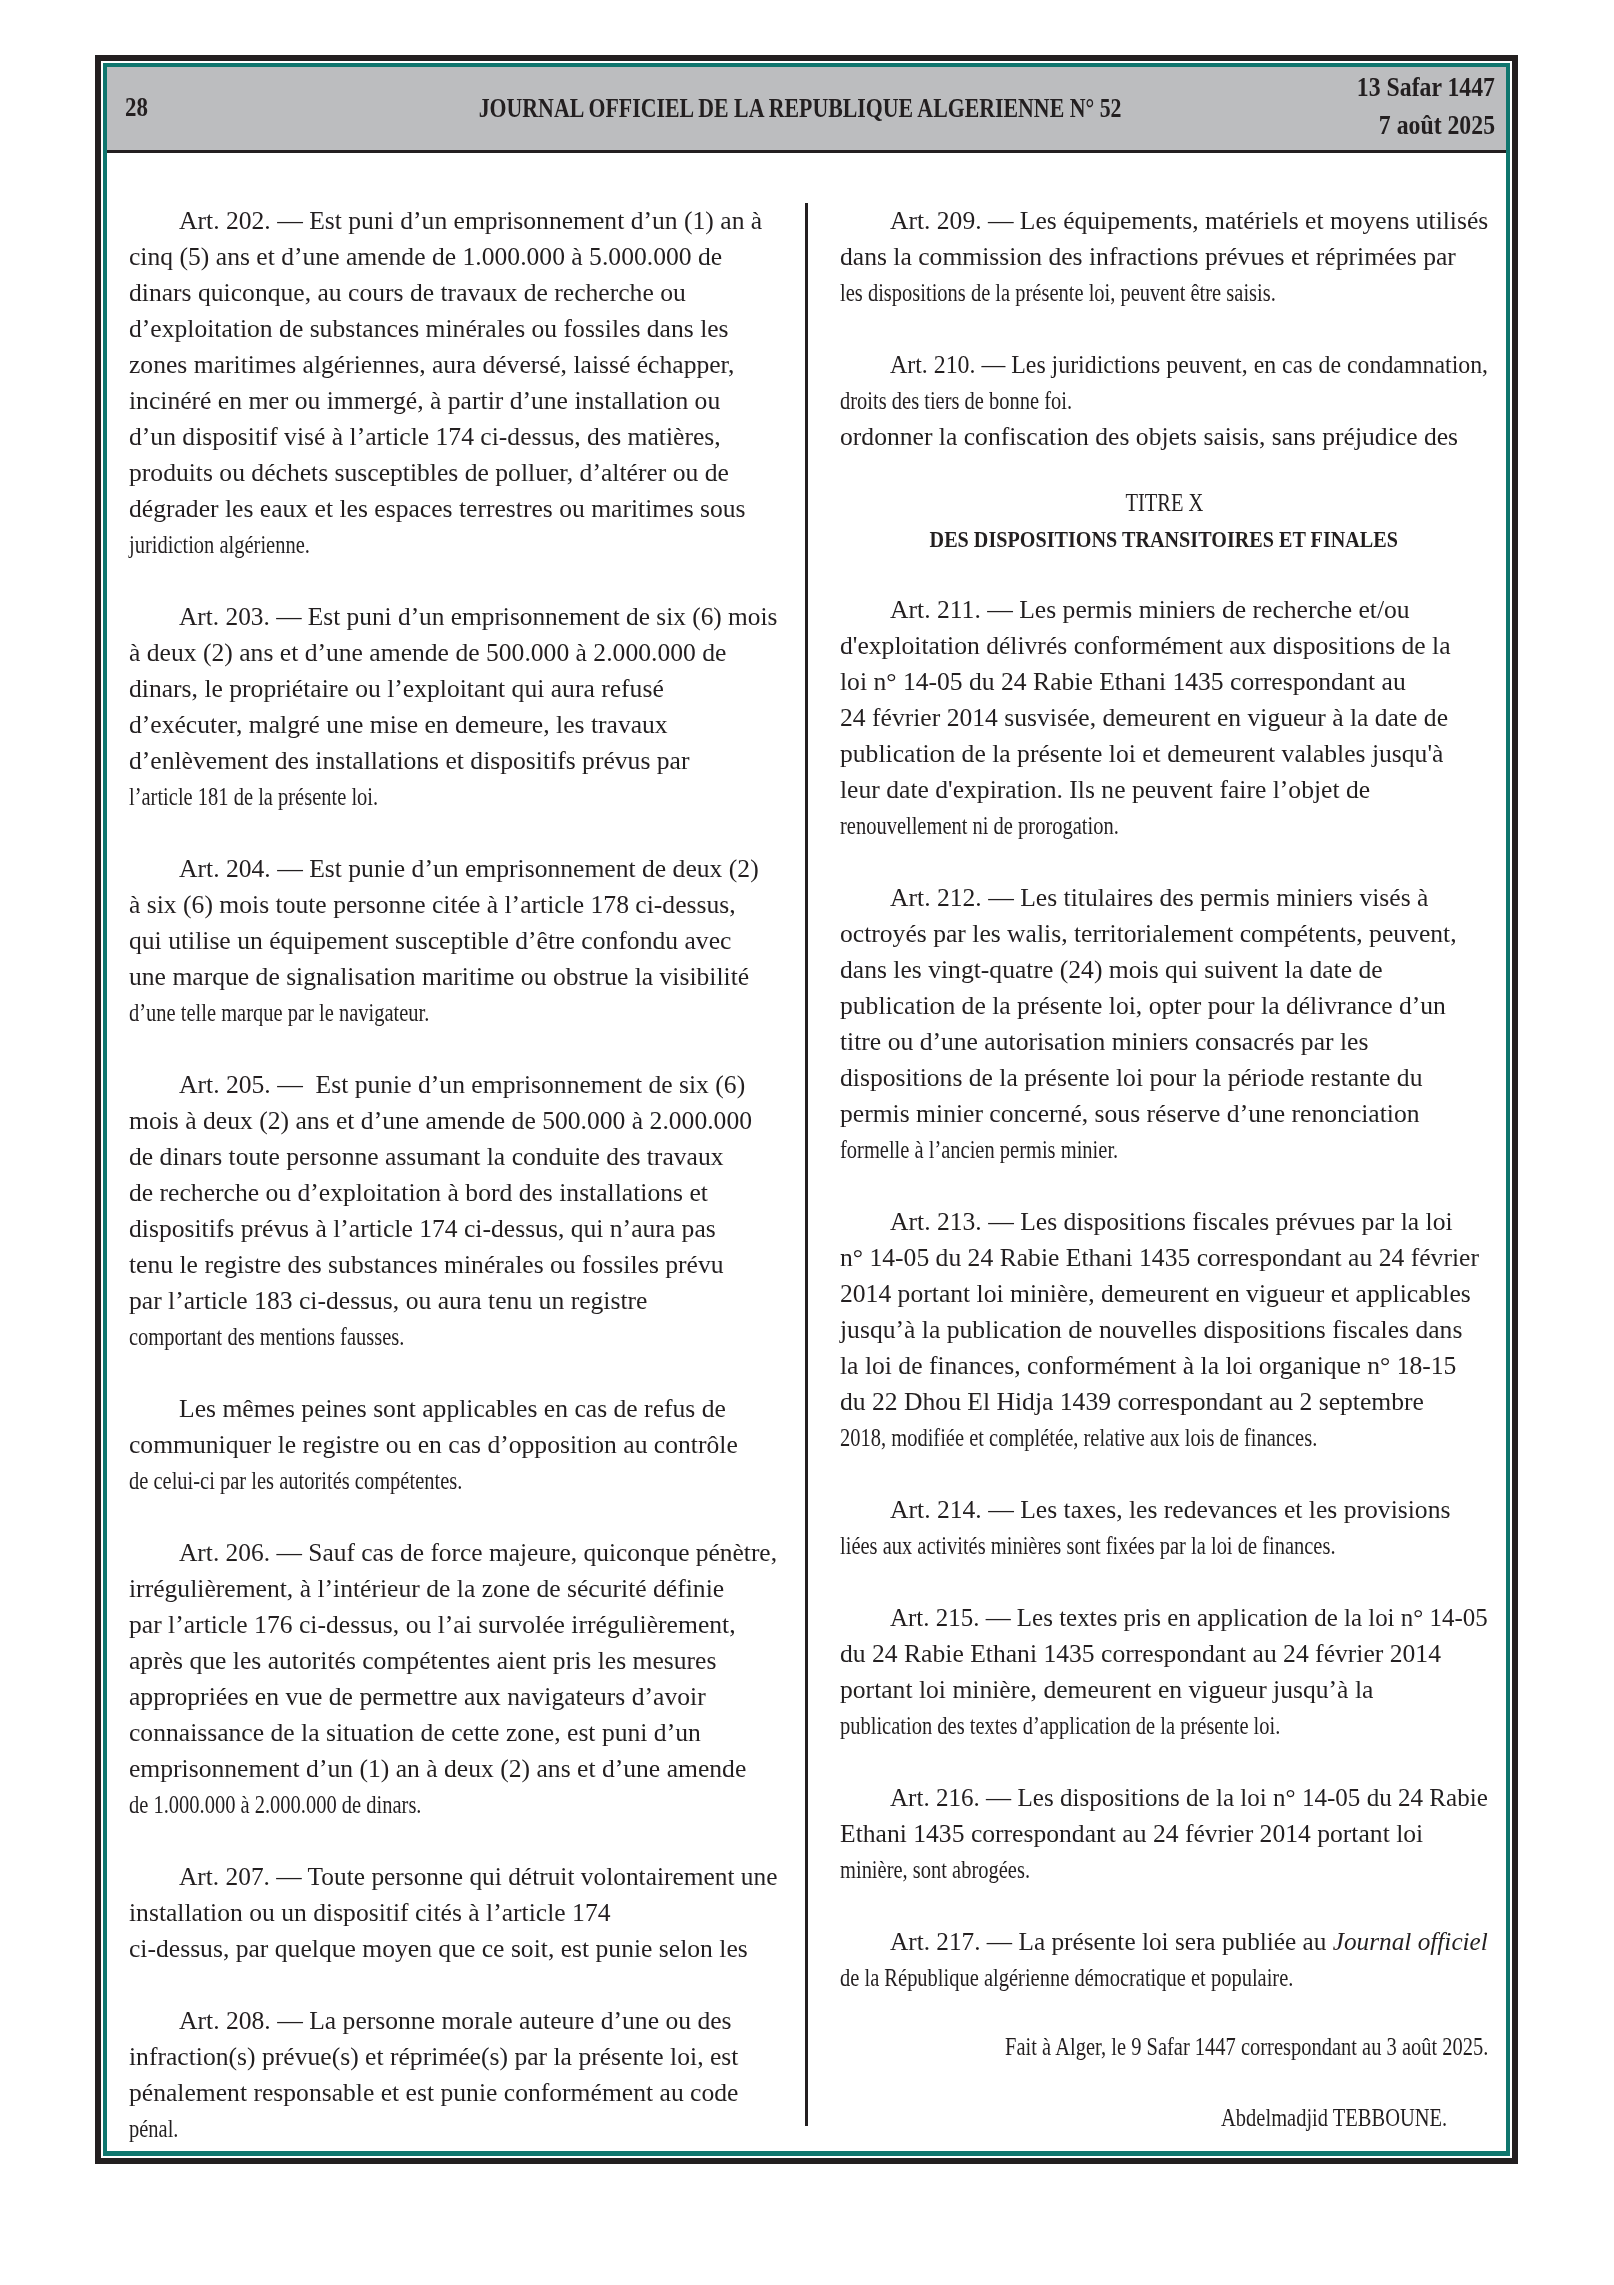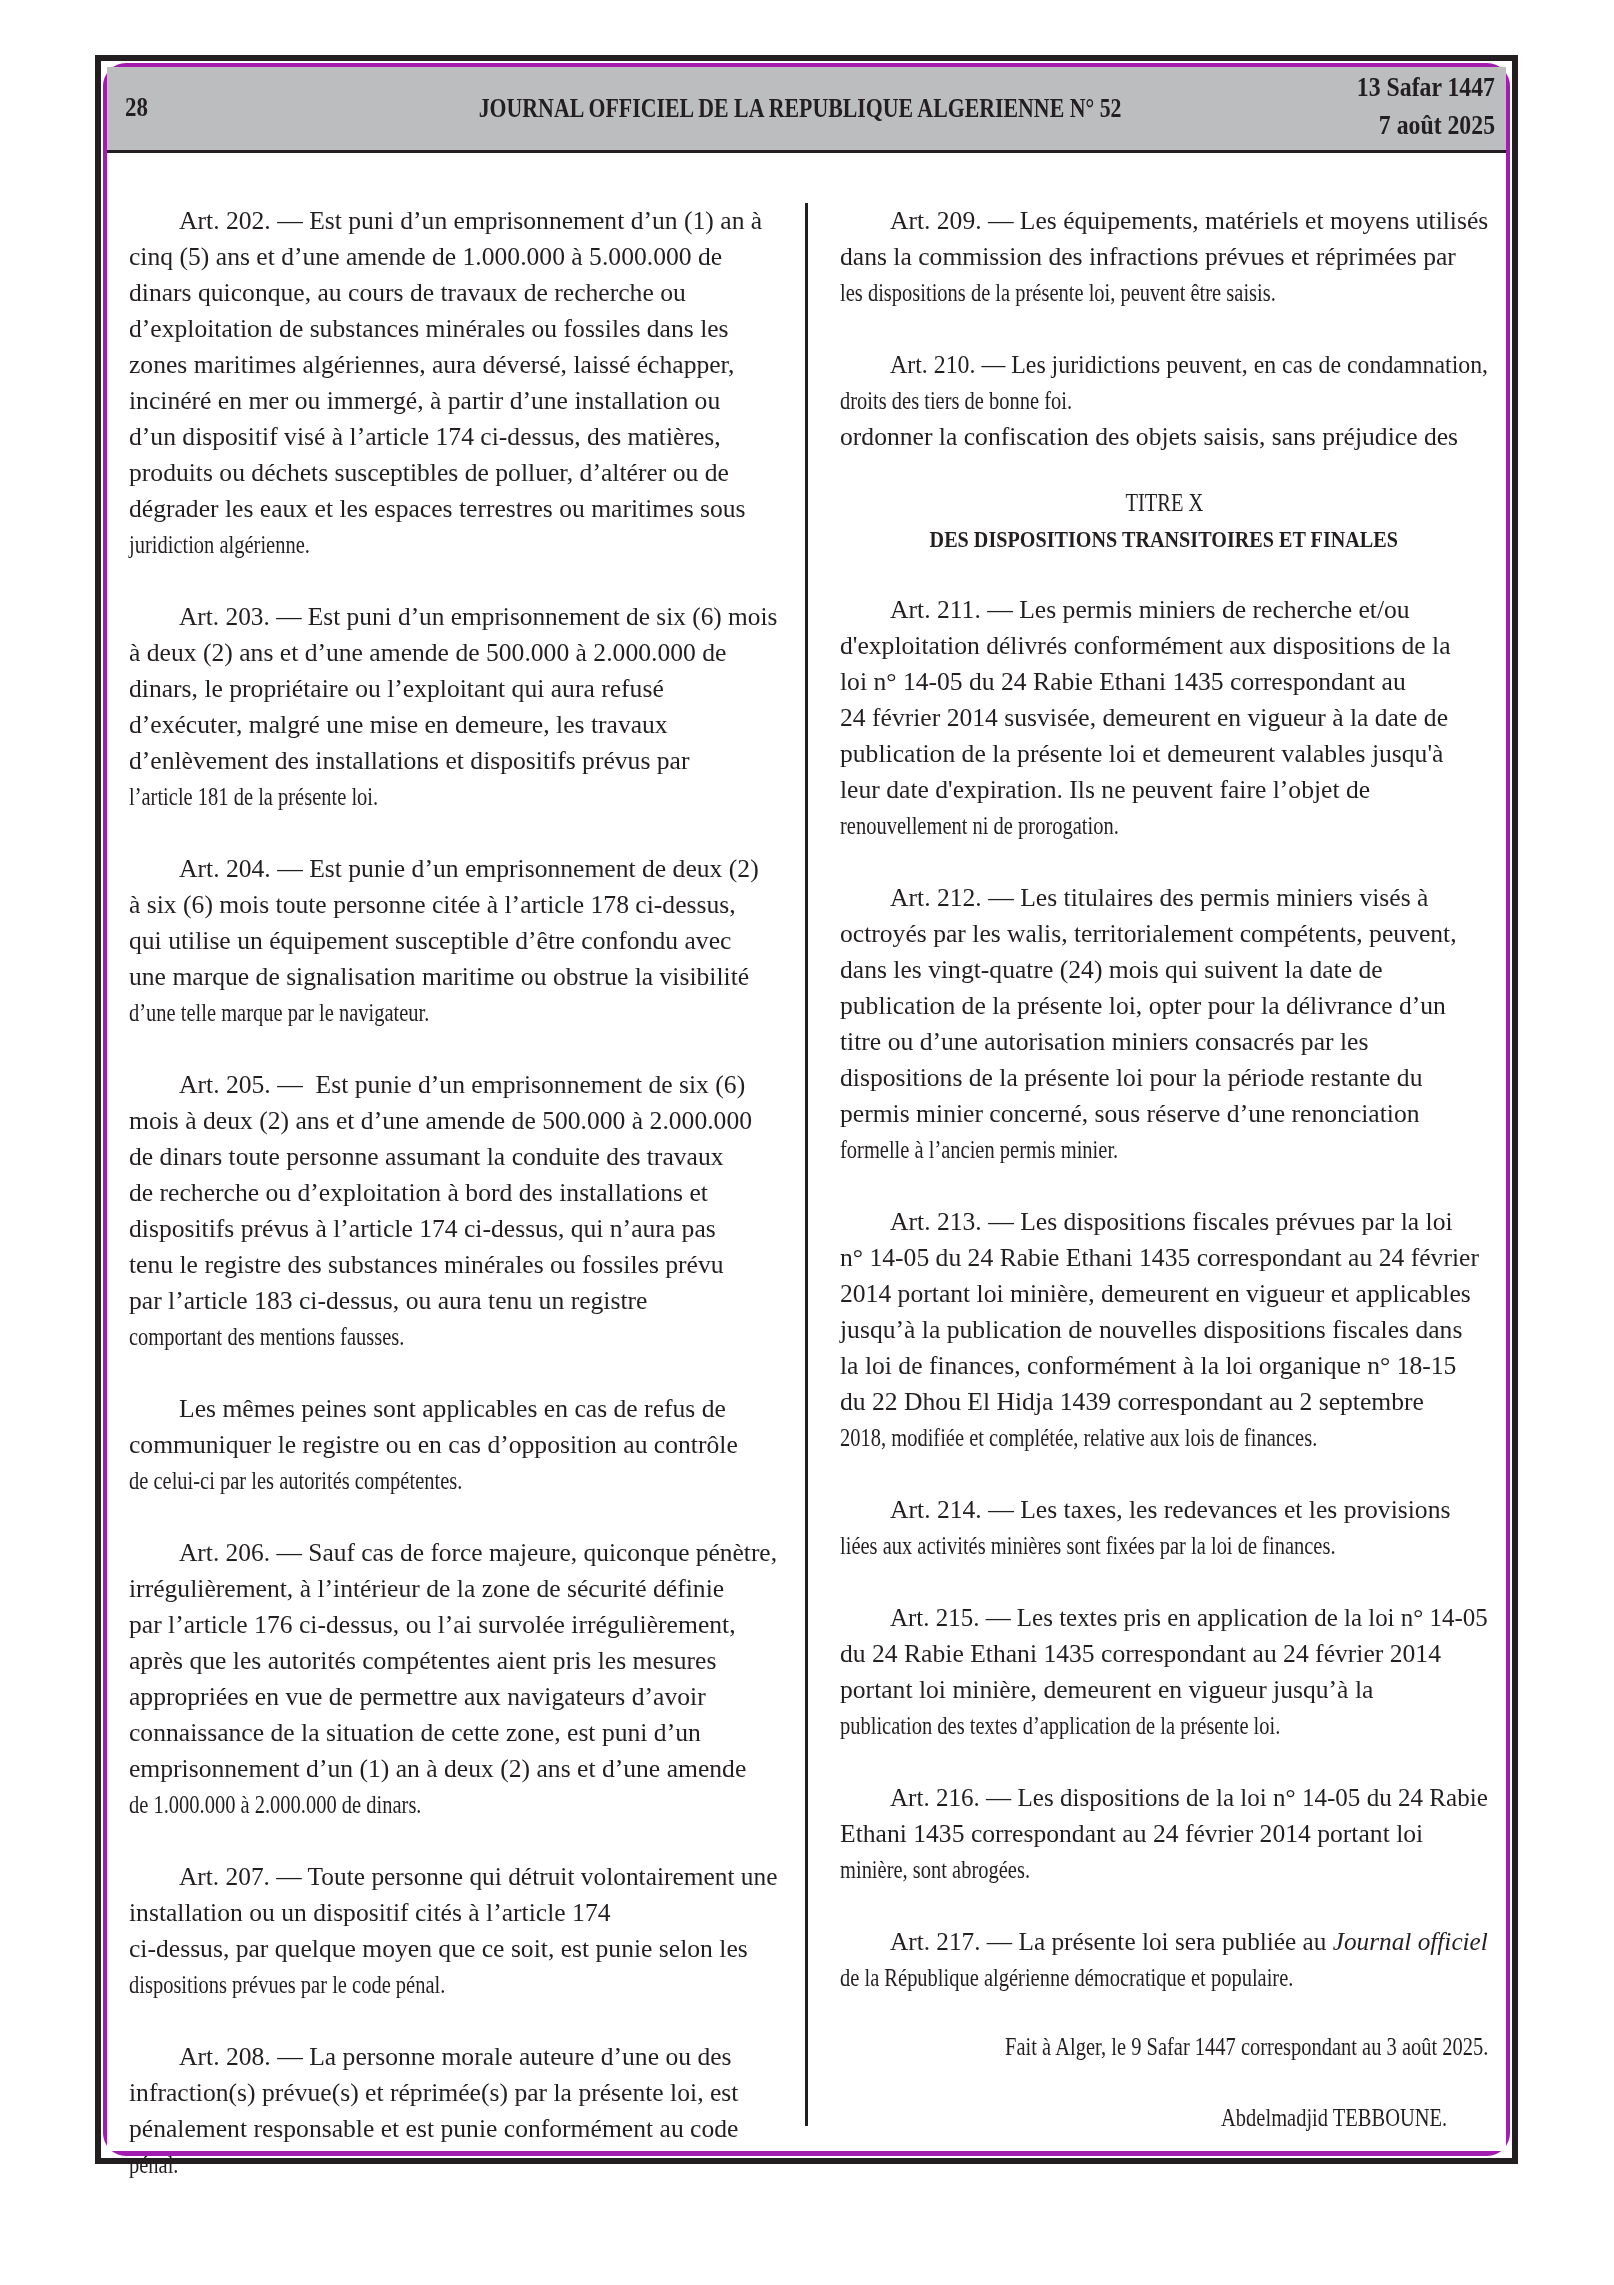--- a/index.html
+++ b/index.html
@@ -1,19 +1,19 @@
 <!DOCTYPE html>
 <html style="font-size:14.5px"><head>
 <meta charset="utf-8">
 <style>
   html, body { margin: 0; padding: 0; background: #ffffff; }
   body { width: 1615px; height: 2285px; position: relative; overflow: hidden; font-family: "Liberation Serif", "DejaVu Serif", serif; color: #231f20; }
   .frame-outer { position: absolute; left: 95px; top: 55px; width: 1423px; height: 2109px; background: #231f20; }
   .frame-gap { position: absolute; left: 6.3px; top: 6.3px; right: 6.3px; bottom: 6.3px; background: #ffffff; }
-  .frame-inner { position: absolute; left: 1.8px; top: 1.8px; right: 1.8px; bottom: 1.8px; background: #a21caf; border-radius: 23px; }
+  .frame-inner { position: absolute; left: 1.8px; top: 1.8px; right: 1.8px; bottom: 1.8px; background: #0f766e; }
   .frame-content { position: absolute; left: 3.6px; top: 3.6px; right: 3.6px; bottom: 5.4px; background: #ffffff; }
   .header { position: absolute; left: 0; top: 0; right: 0; height: 83px; background: #bcbdbf; border-bottom: 3.6px solid #231f20; }
   .hdr-page { position: absolute; left: 18px; top: 24.4px; font-weight: bold; font-size: 27px; line-height: 33px; transform: scaleX(0.85); transform-origin: left center; }
   .hdr-title { position: absolute; left: 0; right: 12px; top: 24.4px; text-align: center; font-weight: bold; font-size: 28px; line-height: 33px; white-space: nowrap; }
   .hdr-title span { display: inline-block; transform: scaleX(0.78); transform-origin: center center; }
   .hdr-date { position: absolute; right: 11px; font-weight: bold; font-size: 27px; line-height: 33px; white-space: nowrap; text-align: right; transform: scaleX(0.88); transform-origin: right center; }
   .hdr-date.d1 { top: 4.5px; }
   .hdr-date.d2 { top: 42px; }
   .col { position: absolute; top: 136px; width: 649px; }
   .col-left { left: 22px; }
@@ -96,21 +96,20 @@
               <div class="ln"><span class="txt" style="transform: scaleX(1.05);">après que les autorités compétentes aient pris les mesures</span></div>
               <div class="ln"><span class="txt" style="transform: scaleX(1.05);">appropriées en vue de permettre aux navigateurs d’avoir</span></div>
               <div class="ln"><span class="txt" style="transform: scaleX(1.05);">connaissance de la situation de cette zone, est puni d’un</span></div>
               <div class="ln"><span class="txt" style="transform: scaleX(1.05);">emprisonnement d’un (1) an à deux (2) ans et d’une amende</span></div>
               <div class="ln last"><span class="txt" style="transform: scaleX(0.84);">de 1.000.000 à 2.000.000 de dinars.</span></div>
             </div>
             <div class="para">
               <div class="ln indent"><span class="txt" style="transform: scaleX(1.0409);">Art. 207. — Toute personne qui détruit volontairement une</span></div>
               <div class="ln"><span class="txt" style="transform: scaleX(1.05);">installation ou un dispositif cités à l’article 174</span></div>
               <div class="ln"><span class="txt" style="transform: scaleX(1.05);">ci-dessus, par quelque moyen que ce soit, est punie selon les</span></div>
-              <div class="ln last"><span class="txt" style="transform: scaleX(0.84);">dispositions prévues par le code pénal.</span></div>
             </div>
             <div class="para">
               <div class="ln indent"><span class="txt" style="transform: scaleX(1.05);">Art. 208. — La personne morale auteure d’une ou des</span></div>
               <div class="ln"><span class="txt" style="transform: scaleX(1.05);">infraction(s) prévue(s) et réprimée(s) par la présente loi, est</span></div>
               <div class="ln"><span class="txt" style="transform: scaleX(1.05);">pénalement responsable et est punie conformément au code</span></div>
               <div class="ln last"><span class="txt" style="transform: scaleX(0.84);">pénal.</span></div>
             </div>
           </div>
 
         <div class="divider"></div>

